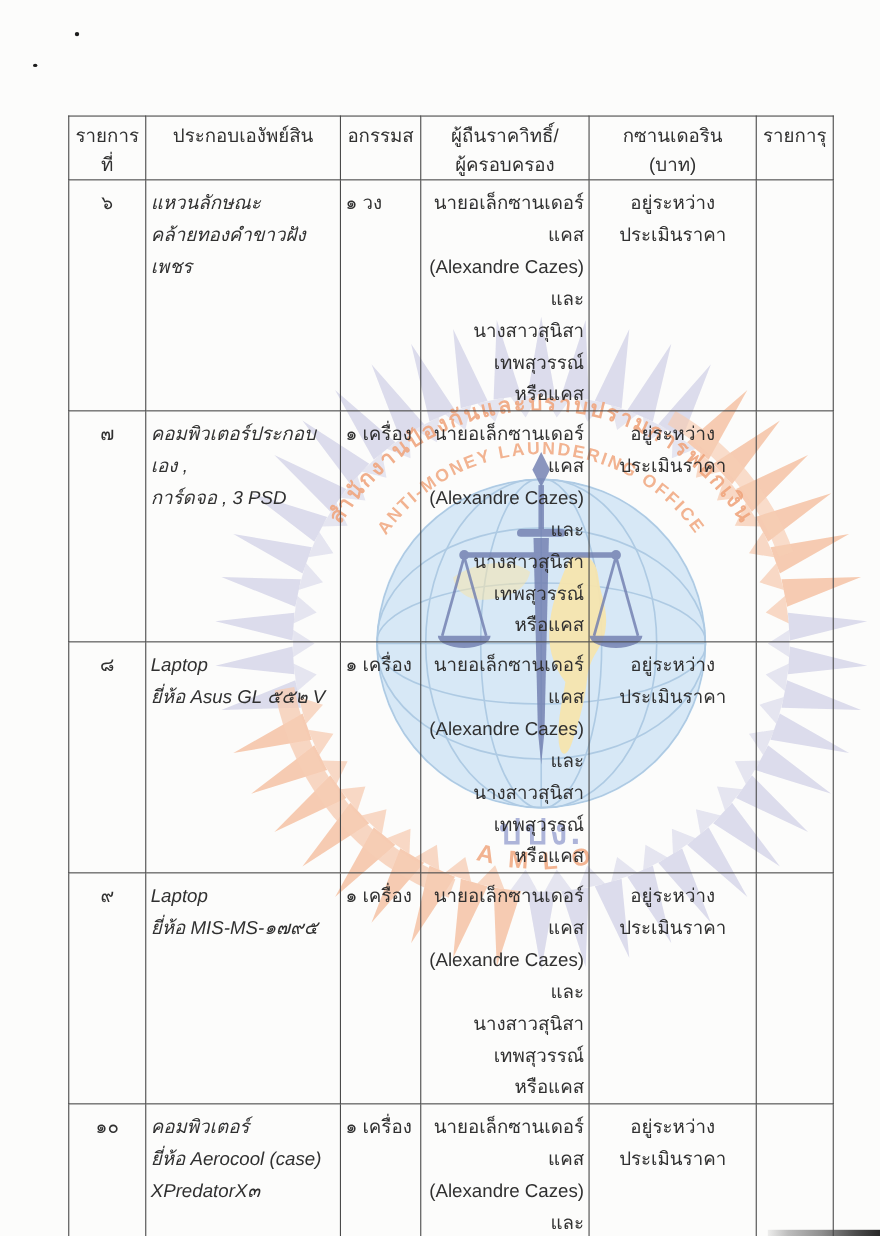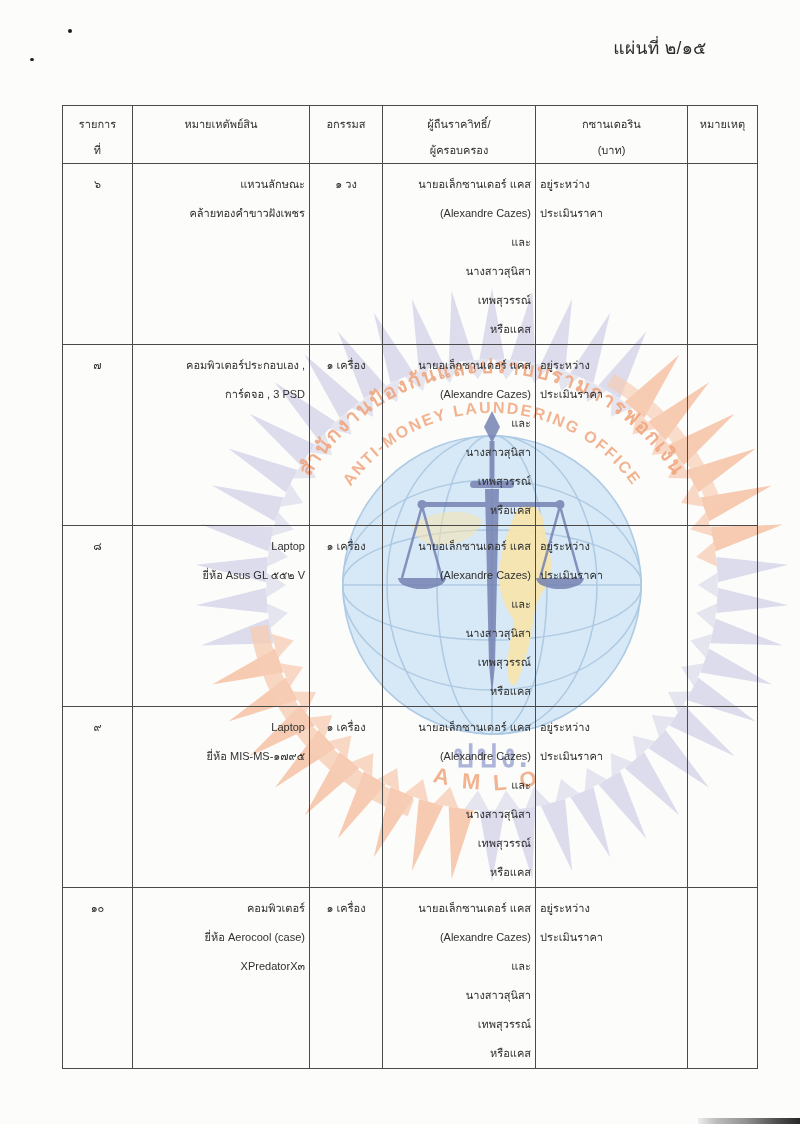--- a/index.html
+++ b/index.html
@@ -35,45 +35,44 @@
   
   table.doc{
     position:absolute;left:62px;top:105px;width:695px;z-index:1;
     border-collapse:collapse;table-layout:fixed;
     background:transparent;
   }
   table.doc td,table.doc th{
     border:1.6px solid #4a4a4a;
     vertical-align:top;
     font-weight:400;
-    font-size:11px;
+    font-size:17px;
     line-height:29px;
     padding:6px 4px 0 4px;
     white-space:pre-line;
     overflow:hidden;
   }
   table.doc th{line-height:26px;text-align:center;padding-top:5px;}
   td.c-no{text-align:center;}
-  td.c-asset{text-align:right;padding-left:9px;}
-  td.c-qty{text-align:center;}
+  td.c-asset{text-align:left;padding-left:9px;font-style:italic;}
+  td.c-qty{}
   td.c-owner{text-align:right;}
-  td.c-price{}
+  td.c-price{text-align:center;}
   td.c-remark{text-align:center;}
   tr.r-body{height:177px;}
 </style>
 </head>
 <body>
 
 <div class="page">
 
   <div class="speck speck-a"></div>
   <div class="speck speck-b"></div>
   <div class="scan-strip"></div>
 
-  <div class="page-label">แผ่นที่ ๒/๑๕</div>
 
   <div class="watermark">
     <svg width="620" height="620" viewBox="0 0 620 620">
       <defs>
         <path id="arcThai" d="M 110.8 382.5 A 212 212 0 1 1 509.2 382.5" fill="none"></path>
         <path id="arcEn" d="M 140.6 280.1 A 172 172 0 0 1 479.4 280.1" fill="none"></path>
         <path id="arcAmlo" d="M 223.4 495.8 A 205 205 0 0 0 396.6 495.8" fill="none"></path>
         <clipPath id="globeClip">
             <circle cx="310" cy="310" r="150"></circle>
           </clipPath>
@@ -232,27 +231,27 @@
         <col style="width:177px">
         <col style="width:73px">
       <col style="width:153px">
         <col style="width:152px">
         <col style="width:70px">
     </colgroup>
     <tbody>
         <tr style="height:56px">
       <th>รายการ
 ที่</th>
-      <th>หมายเหตัพย์สิน</th>
+      <th>ประกอบเองัพย์สิน</th>
       <th>อกรรมส</th>
       <th>ผู้ถืนราคาิทธิ์/
 ผู้ครอบครอง</th>
       <th>กซานเดอริน
 (บาท)</th>
-      <th>หมายเหตุ</th>
+      <th>รายการุ</th>
     </tr>
     <tr class="r-body" style="height:175px">
       <td class="c-no">๖</td>
       <td class="c-asset">แหวนลักษณะ
 คล้ายทองคำขาวฝังเพชร</td>
       <td class="c-qty">๑ วง</td>
       <td class="c-owner">นายอเล็กซานเดอร์ แคส
 (Alexandre Cazes)
 และ
 นางสาวสุนิสา

